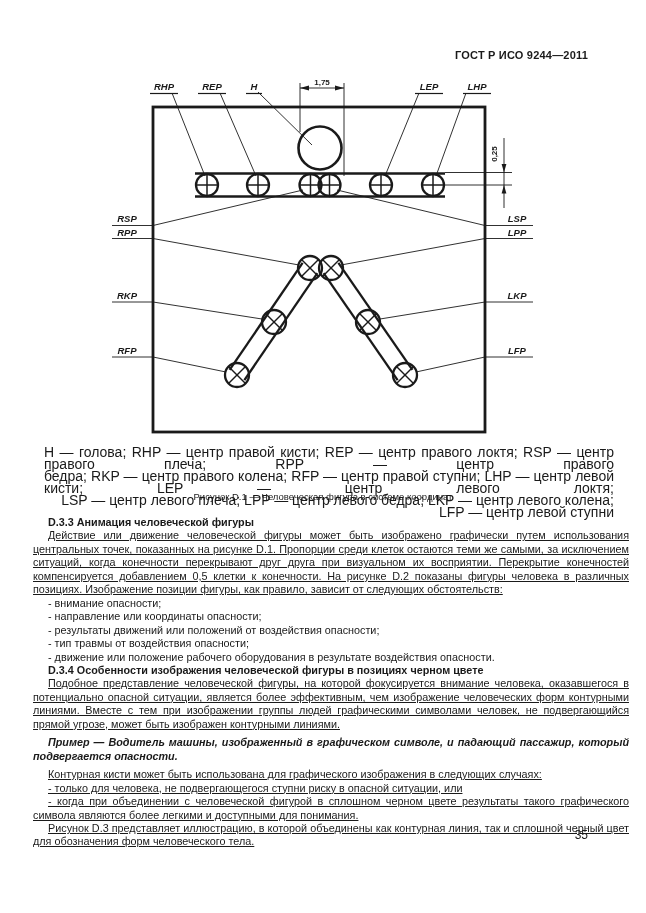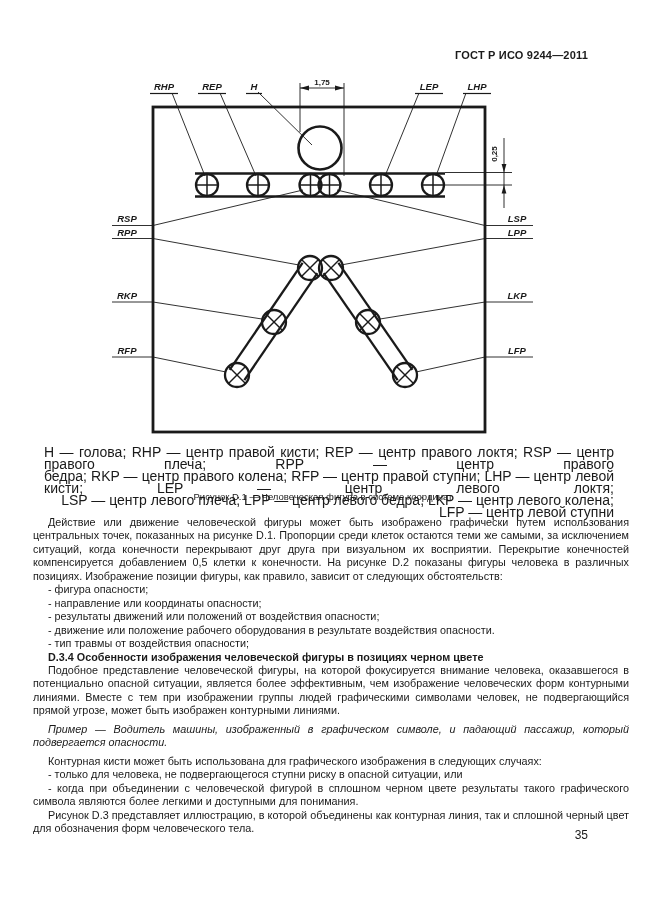--- a/index.html
+++ b/index.html
@@ -33,24 +33,24 @@
   .legend .cent{text-align:right;}
   .fig-title{
     position:absolute;top:491px;left:0;width:646px;
     text-align:center;font-size:9.5px;
   }
   .body-text{
     position:absolute;top:516px;left:33px;width:596px;
     font-size:10.8px;line-height:13.45px;
   }
   .body-text p{margin:0;}
-  .p-ind{text-indent:15px;text-align:justify;}
+  .p-ind{text-indent:15px;text-align:justify;text-decoration:underline;}
   .h-bold{font-weight:bold;text-indent:15px;}
   .li{padding-left:15px;}
-  .example{font-weight:normal;font-style:italic;text-indent:15px;text-align:justify;margin:5px 0 5px 0 !important;}
+  .example{font-weight:bold;font-style:italic;text-indent:15px;text-align:justify;margin:5px 0 5px 0 !important;}
   .sp-top{margin-top:5px !important;}
   .page-num{position:absolute;top:828px;right:58px;font-size:12px;}
 </style>
 </head>
 <body>
 
 <div class="page">
 
   <div class="header">ГОСТ Р ИСО 9244—2011</div>
 
@@ -201,26 +201,27 @@
 
   <div class="legend">
     <div class="just">H — голова; RHP — центр правой кисти; REP — центр правого локтя; RSP — центр правого плеча; RPP — центр правого</div>
     <div class="just">бедра; RKP — центр правого колена; RFP — центр правой ступни; LHP — центр левой кисти; LEP — центр левого локтя;</div>
     <div class="cent">LSP — центр левого плеча; LPP — центр левого бедра; LKP — центр левого колена; LFP — центр левой ступни</div>
   </div>
 
   <div class="fig-title">Рисунок D.1 — Человеческая фигура в системе координат</div>
 
   <div class="body-text">
+    <p class="h-bold">D.3.3 Анимация человеческой фигуры</p>
     <p class="p-ind">Действие или движение человеческой фигуры может быть изображено графически путем использования центральных точек, показанных на рисунке D.1. Пропорции среди клеток остаются теми же самыми, за исключением ситуаций, когда конечности перекрывают друг друга при визуальном их восприятии. Перекрытие конечностей компенсируется добавлением 0,5 клетки к конечности. На рисунке D.2 показаны фигуры человека в различных позициях. Изображение позиции фигуры, как правило, зависит от следующих обстоятельств:</p>
-    <div class="li">- фигура опасности;</div>
+    <div class="li">- внимание опасности;</div>
     <div class="li">- направление или координаты опасности;</div>
     <div class="li">- результаты движений или положений от воздействия опасности;</div>
+    <div class="li">- тип травмы от воздействия опасности;</div>
     <div class="li">- движение или положение рабочего оборудования в результате воздействия опасности.</div>
-    <div class="li">- тип травмы от воздействия опасности;</div>
     <p class="h-bold">D.3.4 Особенности изображения человеческой фигуры в позициях черном цвете</p>
     <p class="p-ind">Подобное представление человеческой фигуры, на которой фокусируется внимание человека, оказавшегося в потенциально опасной ситуации, является более эффективным, чем изображение человеческих форм контурными линиями. Вместе с тем при изображении группы людей графическими символами человек, не подвергающийся прямой угрозе, может быть изображен контурными линиями.</p>
     <p class="example">Пример — Водитель машины, изображенный в графическом символе, и падающий пассажир, который подвергается опасности.</p>
     <p class="p-ind sp-top">Контурная кисти может быть использована для графического изображения в следующих случаях:</p>
     <p class="p-ind">- только для человека, не подвергающегося ступни риску в опасной ситуации, или</p>
     <p class="p-ind">- когда при объединении с человеческой фигурой в сплошном черном цвете результаты такого графического символа являются более легкими и доступными для понимания.</p>
     <p class="p-ind">Рисунок D.3 представляет иллюстрацию, в которой объединены как контурная линия, так и сплошной черный цвет для обозначения форм человеческого тела.</p>
   </div>
 
   <div class="page-num">35</div>

